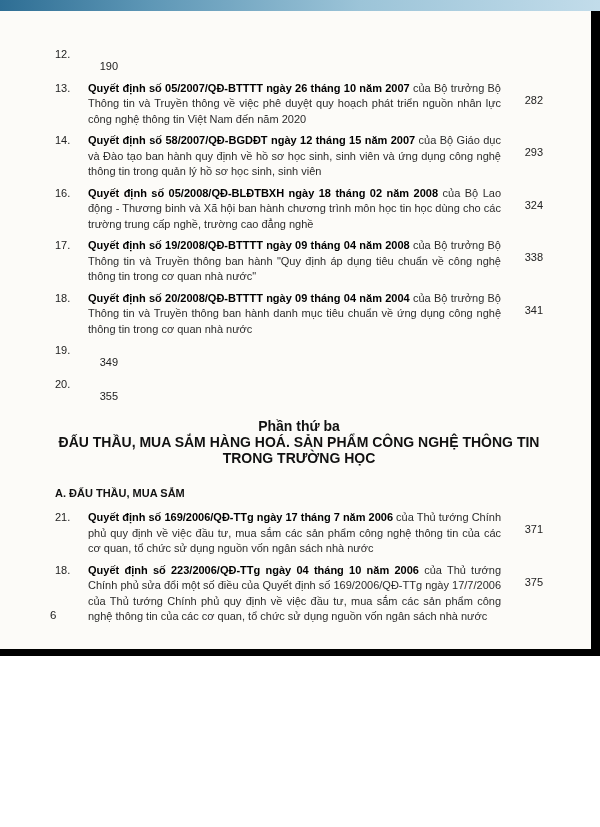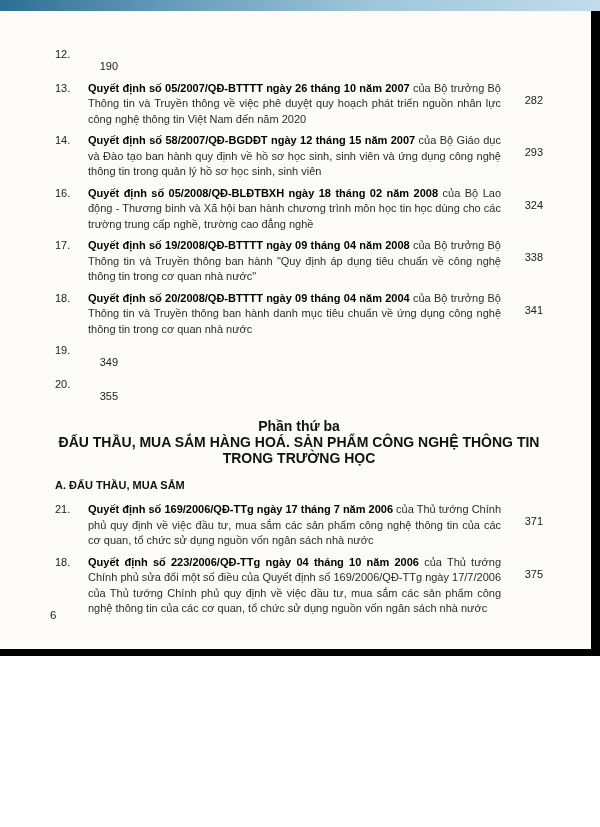--- a/index.html
+++ b/index.html
@@ -69,21 +69,21 @@
     text-align: center;
     font-weight: 700;
     color: #111;
     font-size: 14px;
     line-height: 16px;
   }
   .section-heading .kicker { display: block; }
   .section-heading .t1 { display: block; }
   .section-heading .t2 { display: block; }
   .subsection {
-    margin-top: 13px;
+    margin-top: 21px;
     margin-bottom: 11px;
     font-weight: 700;
     font-size: 11px;
     color: #111;
   }
   .footer-num {
     position: absolute;
     left: 50px;
     bottom: 28px;
     font-size: 11.5px;

